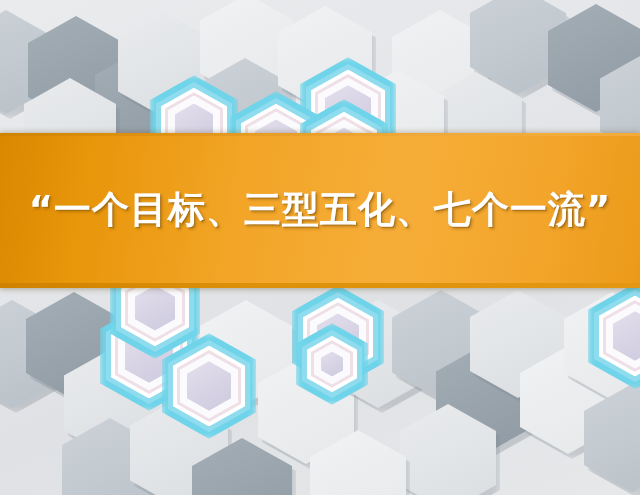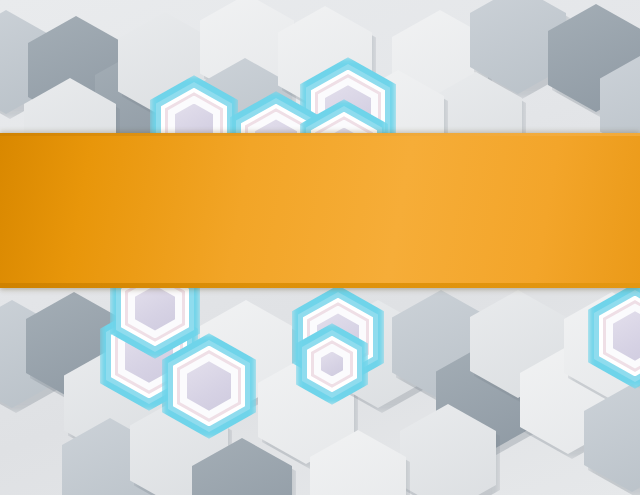--- a/index.html
+++ b/index.html
@@ -268,16 +268,17 @@
         <div class="glow-ring glow-cyan" style="left: 0px; top: 0px; width: 82px; height: 92px;"></div>
         <div class="glow-ring glow-white1" style="left: 5px; top: 5.60976px; width: 72px; height: 80.7805px;"></div>
         <div class="glow-ring glow-pink" style="left: 9px; top: 10.0976px; width: 64px; height: 71.8049px;"></div>
         <div class="glow-ring glow-white2" style="left: 12px; top: 13.4634px; width: 58px; height: 65.0732px;"></div>
         <div class="glow-ring glow-core" style="left: 19px; top: 21.3171px; width: 44px; height: 49.3659px;"></div>
       </div>
     </div>
 
   <div id="banner">
     <div id="banner-top-edge"></div>
+    <h1 id="main-title">“一个目标、三型五化、七个一流”</h1>
     <div id="banner-bottom-edge"></div>
   </div>
 
 </div>
 
 </body></html>

